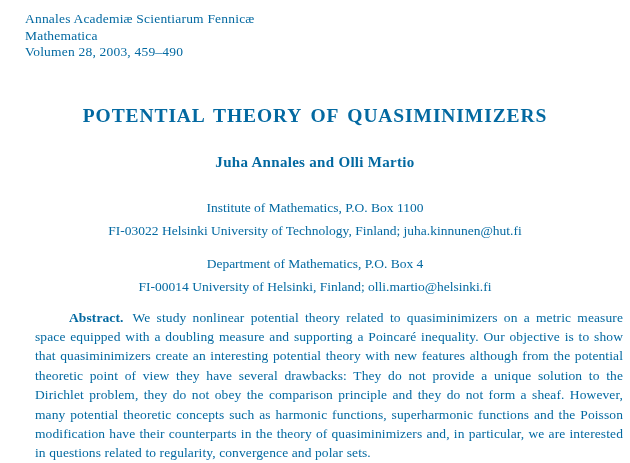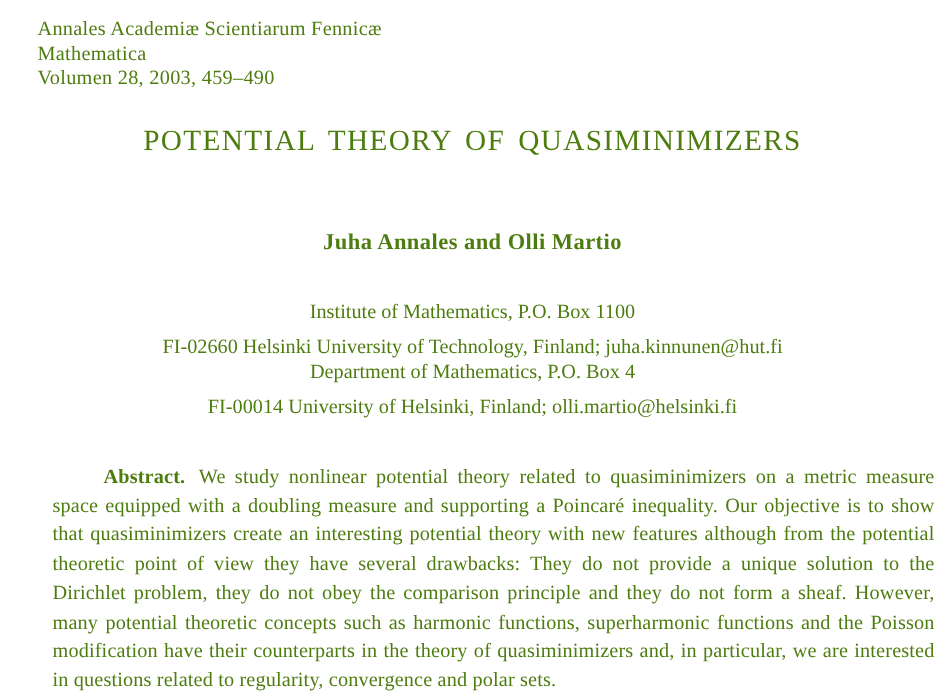--- a/index.html
+++ b/index.html
@@ -5,39 +5,39 @@
   html, body {
     margin: 0;
     padding: 0;
     background: #ffffff;
   }
   .page {
     position: relative;
     width: 630px;
     height: 463px;
     background: #ffffff;
-    color: #4d7c0f;
+    color: #0369a1;
     font-family: "Liberation Serif", "DejaVu Serif", serif;
     overflow: hidden;
   }
   .journal-header {
     position: absolute;
     left: 25px;
     top: 11px;
     font-size: 13.5px;
     line-height: 16.5px;
     letter-spacing: 0.2px;
   }
   .paper-title {
     position: absolute;
-    top: 84px;
+    top: 105px;
     left: 0;
     width: 100%;
     text-align: center;
-    font-weight: normal;
+    font-weight: bold;
     font-size: 19.5px;
     letter-spacing: 0.9px;
     word-spacing: 3px;
   }
   .authors-line {
     position: absolute;
     top: 154px;
     left: 0;
     width: 100%;
     text-align: center;
@@ -48,21 +48,21 @@
   .affiliation-block {
     position: absolute;
     left: 0;
     width: 100%;
     text-align: center;
     font-size: 13.5px;
     line-height: 23px;
     margin-top: 16px;
   }
   .affiliation-block.first { top: 180px; }
-  .affiliation-block.second { top: 220px; }
+  .affiliation-block.second { top: 236px; }
   .abstract-paragraph {
     position: absolute;
     top: 294px;
     left: 35px;
     width: 588px;
     font-size: 13.5px;
     line-height: 19.4px;
     text-align: justify;
     text-indent: 34px;
     letter-spacing: 0.1px;
@@ -82,21 +82,21 @@
     <div>Mathematica</div>
     <div>Volumen 28, 2003, 459–490</div>
   </div>
 
   <div class="paper-title">POTENTIAL THEORY OF QUASIMINIMIZERS</div>
 
   <div class="authors-line">Juha Annales and Olli Martio</div>
 
   <div class="affiliation-block first">
     <div>Institute of Mathematics, P.O. Box 1100</div>
-    <div>FI-02660 Helsinki University of Technology, Finland; juha.kinnunen@hut.fi</div>
+    <div>FI-03022 Helsinki University of Technology, Finland; juha.kinnunen@hut.fi</div>
   </div>
 
   <div class="affiliation-block second">
     <div>Department of Mathematics, P.O. Box 4</div>
     <div>FI-00014 University of Helsinki, Finland; olli.martio@helsinki.fi</div>
   </div>
 
   <p class="abstract-paragraph"><span class="abstract-label">Abstract.</span><span>We study nonlinear potential theory related to quasiminimizers on a metric measure space equipped with a doubling measure and supporting a Poincaré inequality. Our objective is to show that quasiminimizers create an interesting potential theory with new features although from the potential theoretic point of view they have several drawbacks: They do not provide a unique solution to the Dirichlet problem, they do not obey the comparison principle and they do not form a sheaf. However, many potential theoretic concepts such as harmonic functions, superharmonic functions and the Poisson modification have their counterparts in the theory of quasiminimizers and, in particular, we are interested in questions related to regularity, convergence and polar sets.</span></p>
 
 </div>

